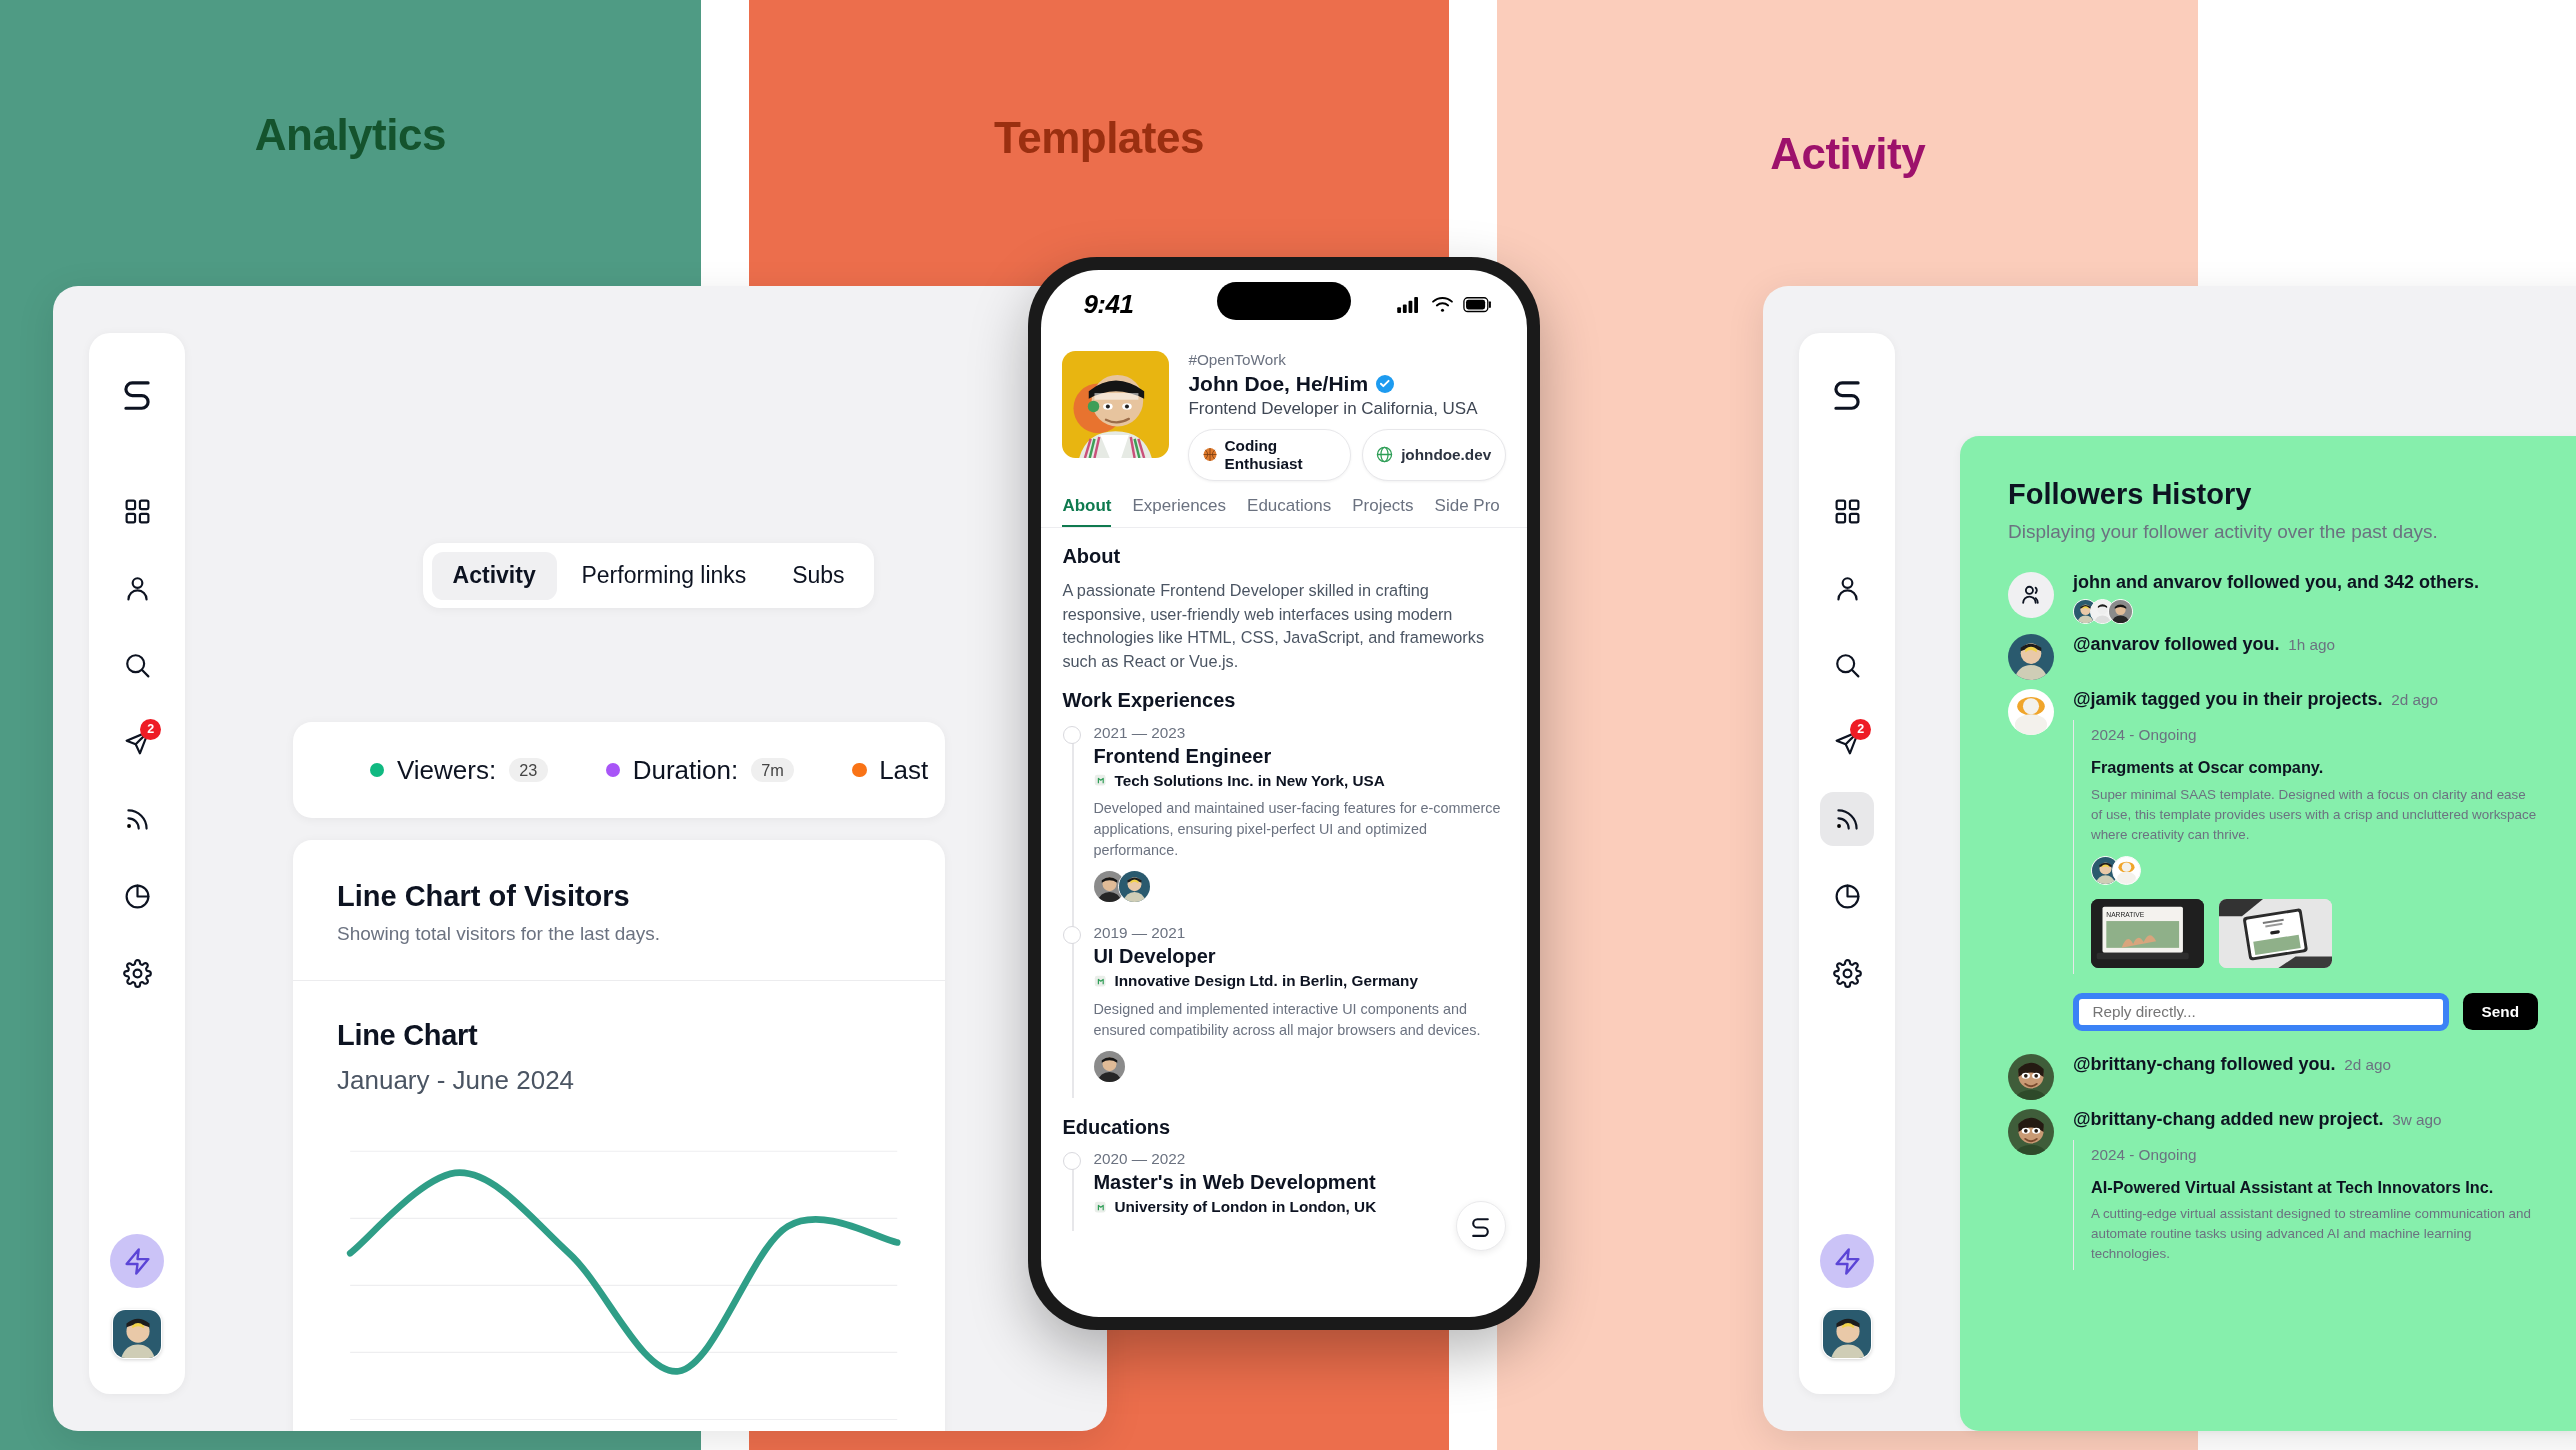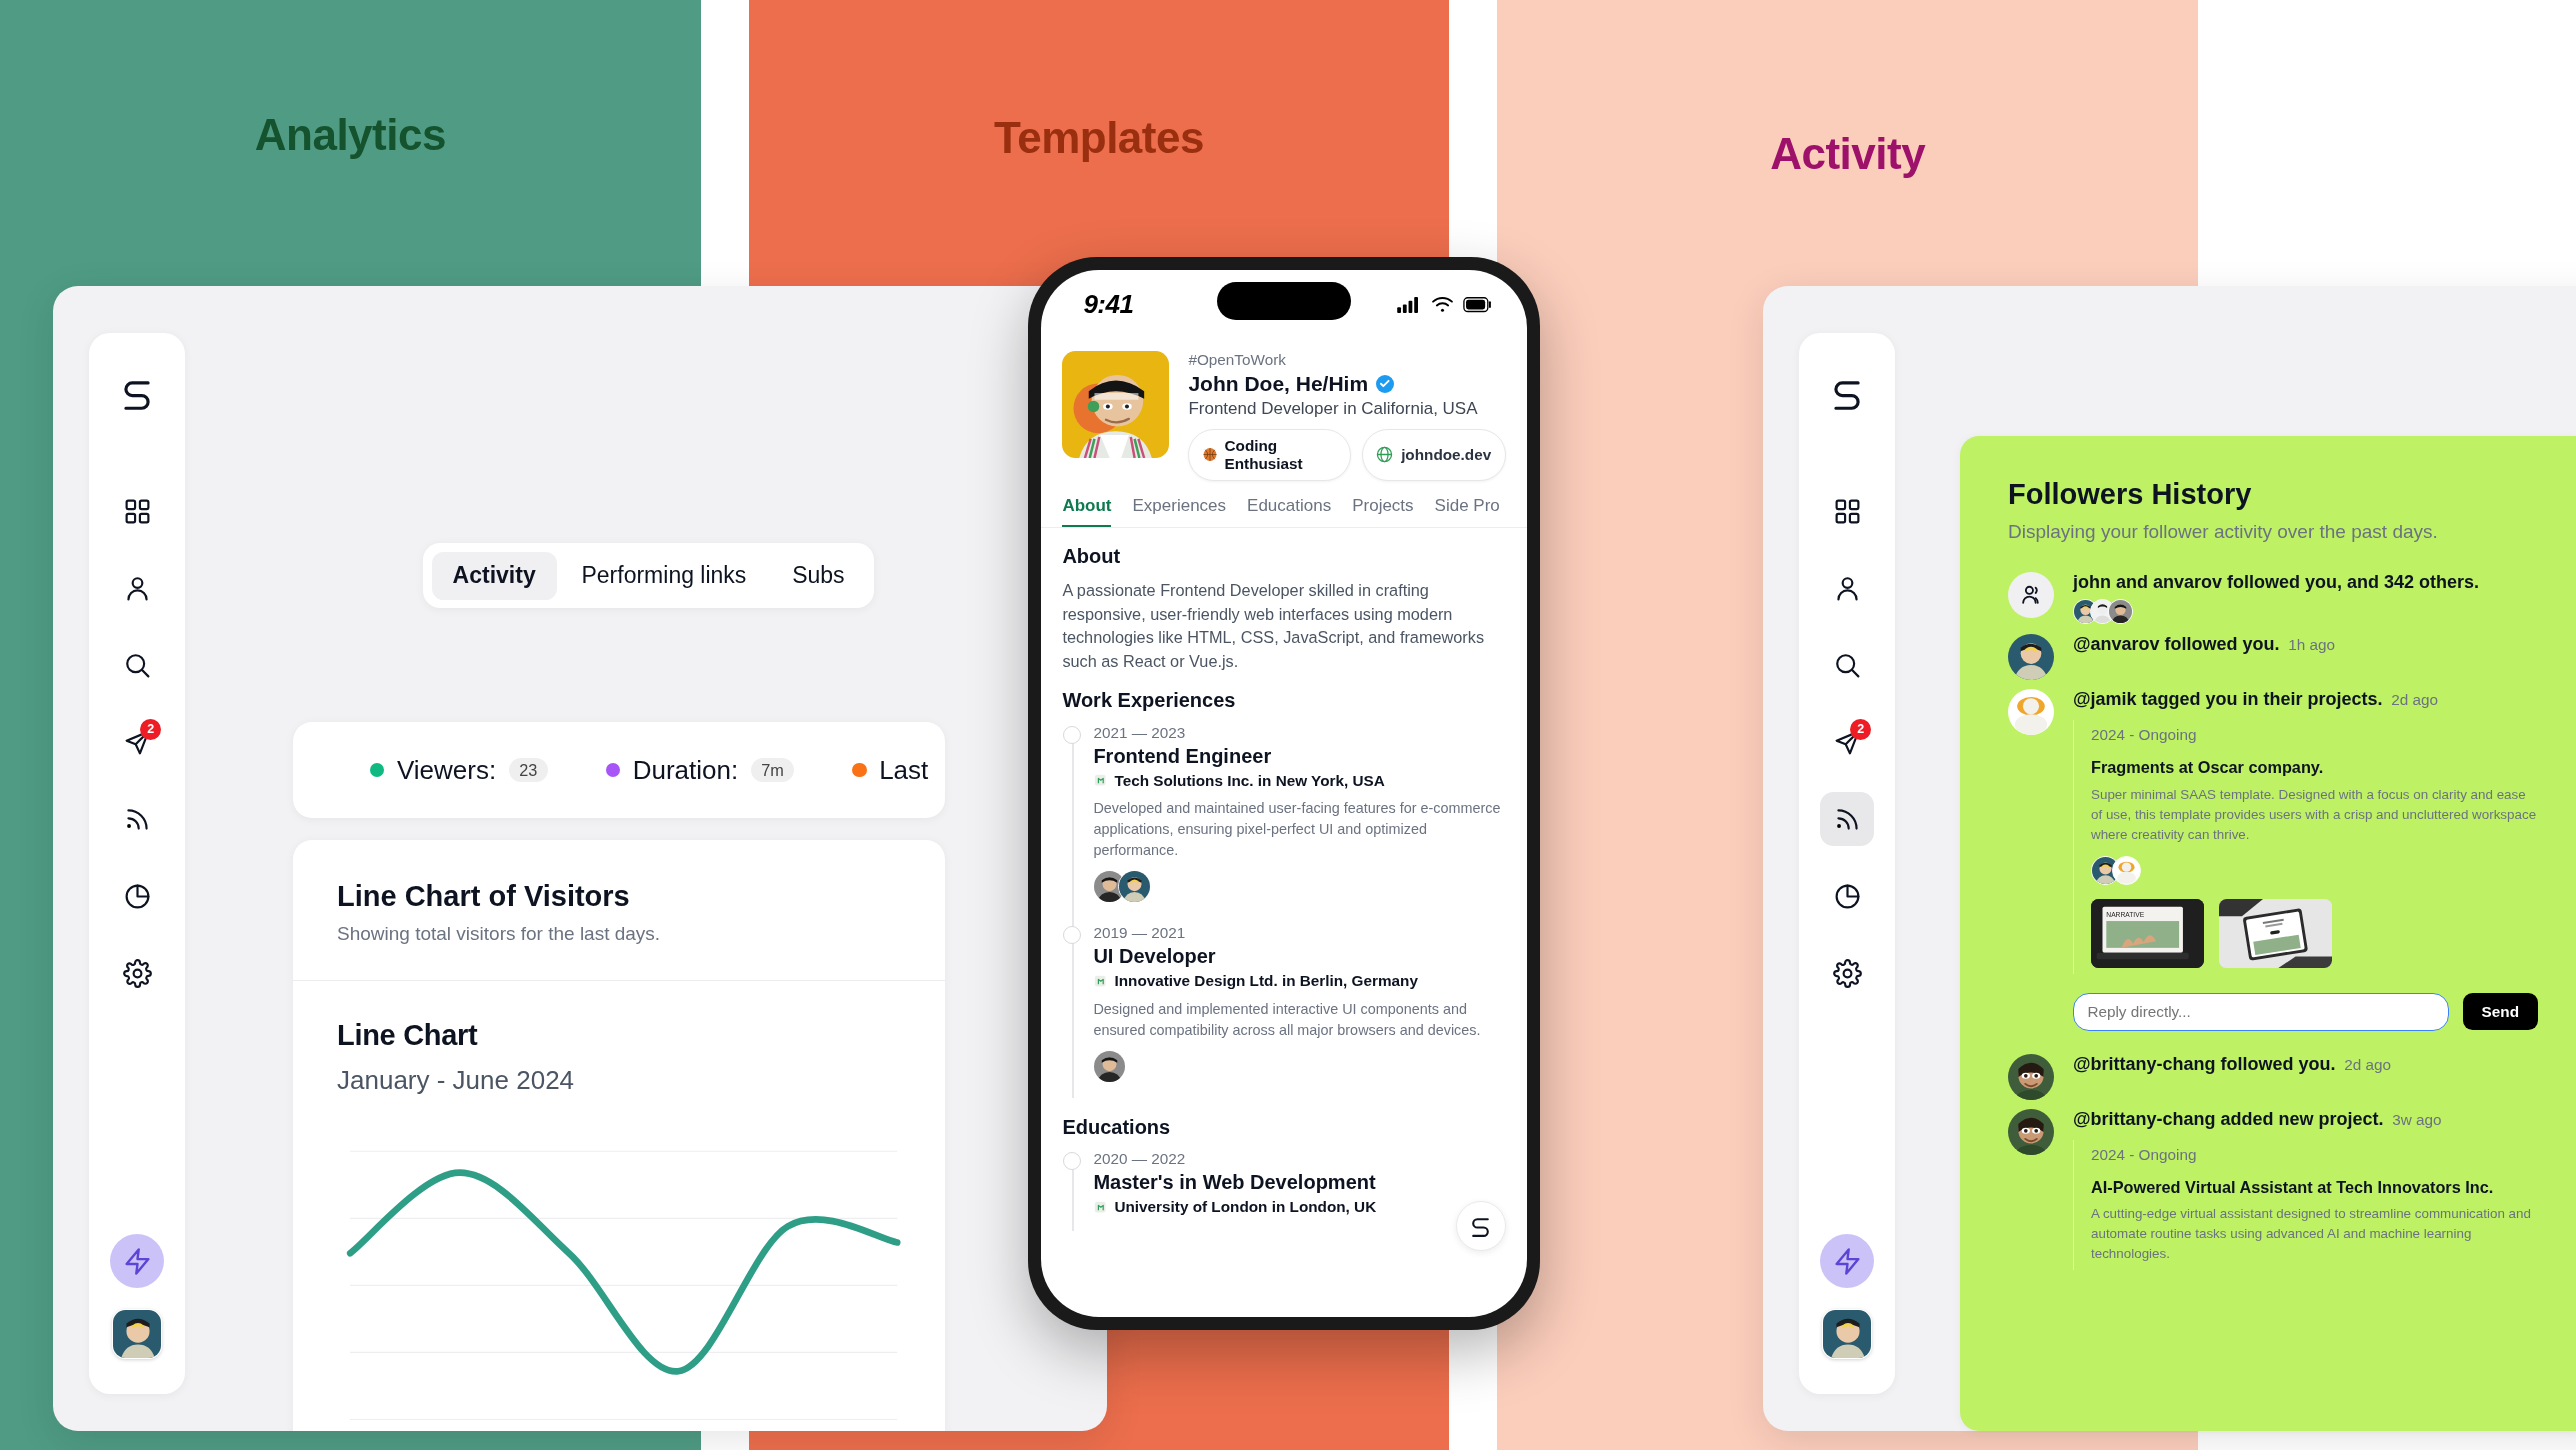--- a/index.html
+++ b/index.html
@@ -222,21 +222,21 @@
     display: flex; align-items: center; justify-content: center;
     box-shadow: 0 1.9px 7.7px rgba(0,0,0,.08);
     cursor: pointer;
   }
 
   
   .activity-card {
     position: absolute;
     left: 1960px; top: 436px;
     width: 616px; height: 995px;
-    background: #bef264;
+    background: #86efac;
     border-radius: 19px 0 0 19px;
     padding: 42px 38px 0 48px;
     box-shadow: 0 1.9px 9.6px rgba(0,0,0,.05);
     overflow: hidden;
   }
   .ac-title { font-size: 29px; font-weight: 600; color: #0d1321; }
   .ac-sub { font-size: 19px; color: #6b7280; margin-top: 9.6px; }
   .feed { margin-top: 29px; }
   .feed-item { display: flex; gap: 19px; margin-bottom: 9.6px; }
   .fi-avatar { width: 46px; height: 46px; border-radius: 50%; overflow: hidden; flex: none; }
@@ -257,21 +257,21 @@
   }
   .proj-date { font-size: 15.3px; color: #6b7280; }
   .proj-title { font-size: 16.3px; font-weight: 700; color: #0d1321; margin-top: 14px; }
   .proj-desc { font-size: 13.4px; color: #6b7280; line-height: 1.5; margin-top: 7.7px; }
   .proj-thumbs { display: flex; gap: 15.3px; margin-top: 13.4px; }
   .thumb { width: 113px; height: 69px; border-radius: 7.7px; overflow: hidden; position: relative; }
   .thumb-a { background: #2a2a2a; }
   .thumb-b { background: #e3e3e3; }
   .reply-row { display: flex; align-items: center; gap: 13.4px; margin-top: 19px; }
   .reply-input {
-    flex: 1; height: 38px; border: 1px solid #3b82f6; border-radius: 16px;
+    flex: 1; height: 38px; border: 6px solid #3b82f6; border-radius: 9px;
     font-size: 15.3px; color: #9aa0a8; padding: 0 13.4px;
     font-family: inherit; background: #fff; outline: none;
   }
   .send-btn {
     background: #000; color: #fff; border: none; border-radius: 9.6px;
     font-size: 15.3px; font-weight: 600; padding: 9.6px 19px; cursor: pointer;
     font-family: inherit;
   }
   .spacer-14 { height: 13.4px; }
 </style>

